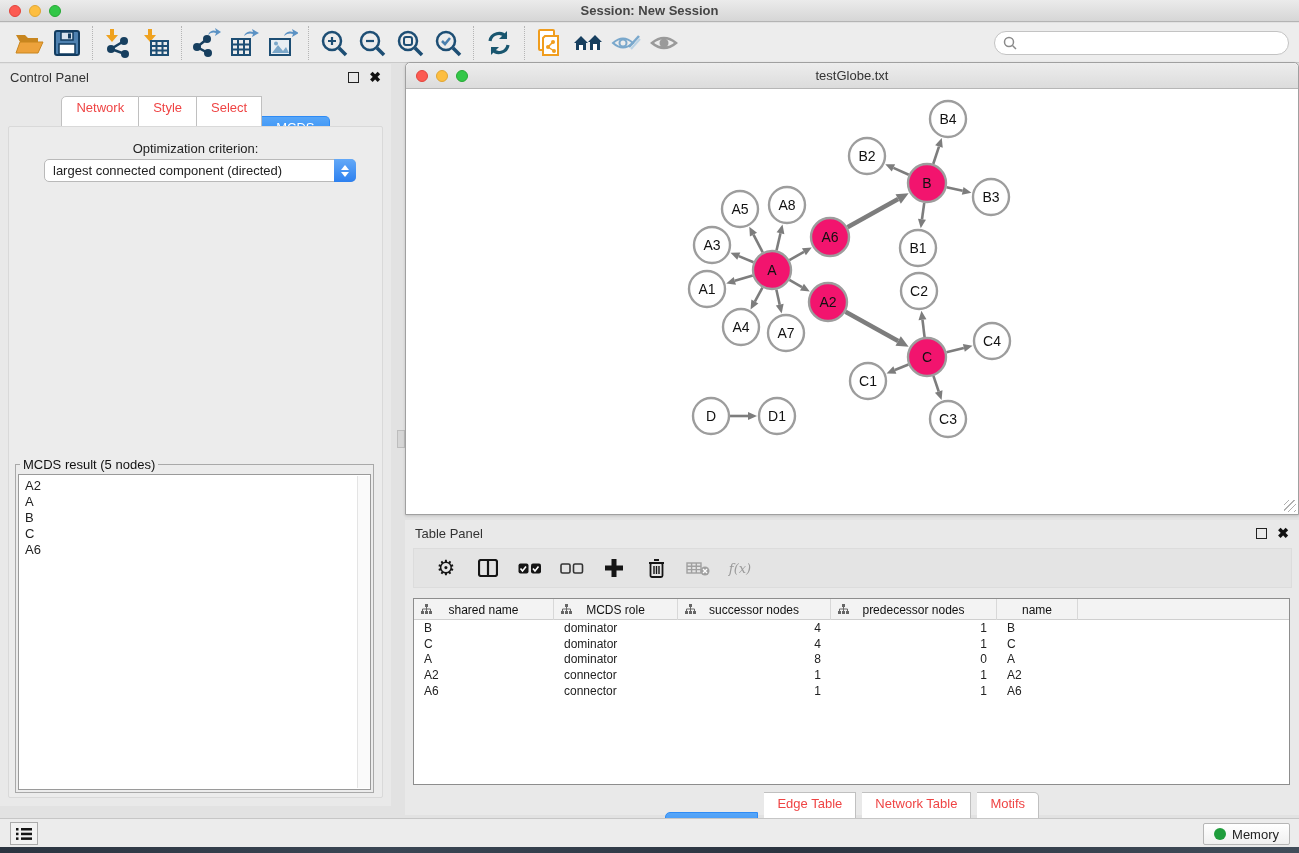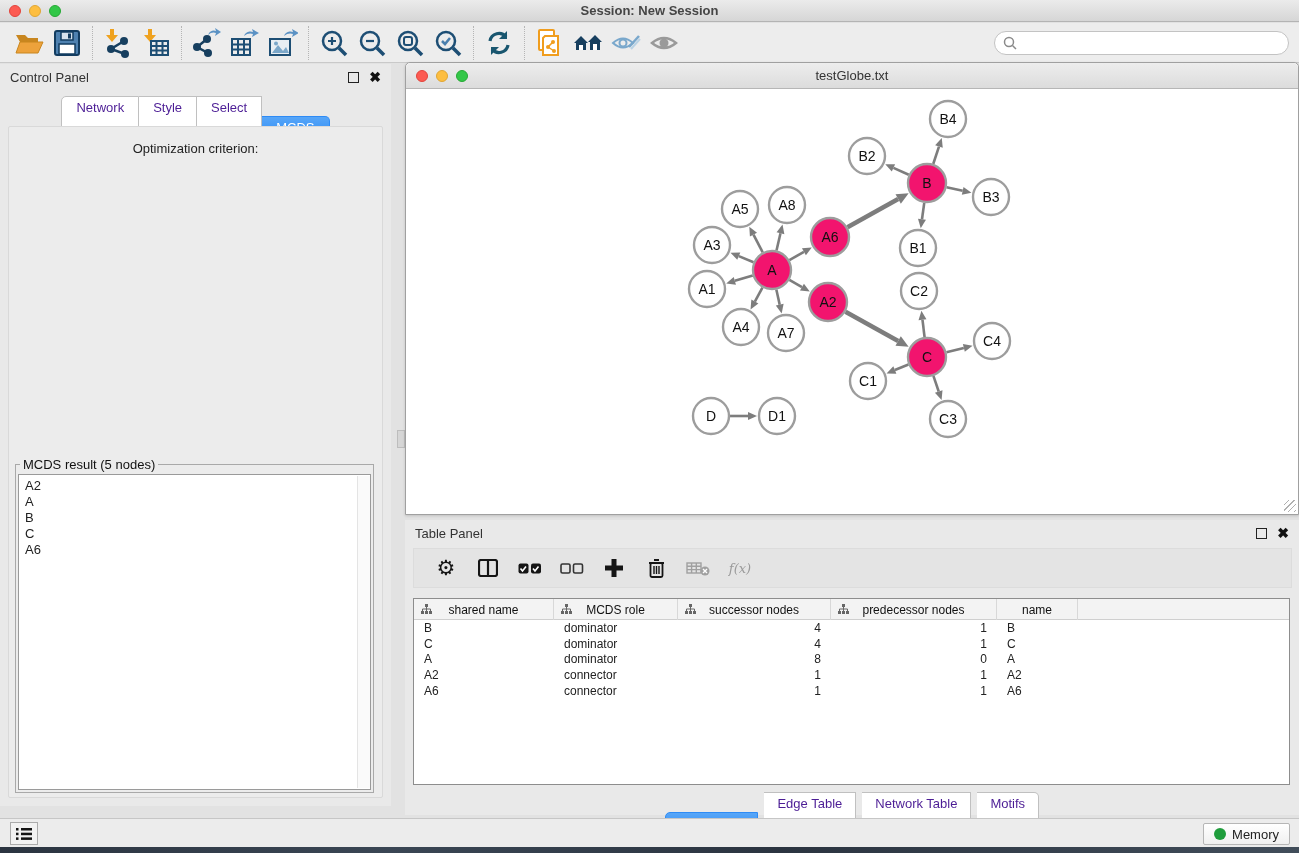--- a/index.html
+++ b/index.html
@@ -27,21 +27,21 @@
   .searchbox input { border:none; outline:none; flex:1; font-size:13px; background:transparent; font-family:"Liberation Sans",sans-serif; }
 
   
   .control-panel { position:absolute; left:0; top:64px; width:391px; height:742px; background:#e9e9e9; }
   .panel-header { height:26px; display:flex; align-items:center; padding:0 10px; }
   .panel-header .ph-title { font-size:13px; color:#333; }
   .panel-header .ph-btns { margin-left:auto; display:flex; gap:10px; align-items:center; }
   .float-btn { width:11px; height:11px; border:1.5px solid #222; background:transparent; }
   .close-x { font-size:14px; font-weight:bold; color:#111; line-height:11px; }
   .cp-tabs { display:flex; justify-content:center; margin-top:6px; }
-  .seg-tab { background:#fff; border:1px solid #c0c0c0; border-left:none; padding:3px 14px; font-size:13px; color:#4c1d95; }
+  .seg-tab { background:#fff; border:1px solid #c0c0c0; border-left:none; padding:3px 14px; font-size:13px; color:#ef4444; }
   .seg-tab:first-child { border-left:1px solid #c0c0c0; border-radius:5px 0 0 5px; }
   .seg-tab:last-child { border-radius:0 5px 5px 0; }
   .seg-tab.active { background:linear-gradient(#57a6f8,#2e8bf5); color:#fff; border-color:#2e8bf5;margin-top:20px; }
   .cp-body { position:absolute; left:8px; right:8px; top:62px; bottom:8px; background:#ececec;
     border:1px solid #d9d9d9; border-radius:2px; }
   .opt-label { text-align:center; margin-top:14px; font-size:13px; }
   .dropdown { position:absolute; left:35px; top:32px; width:312px; height:23px; background:#fff;
     border:1px solid #b9b9b9; border-radius:5px; display:flex; align-items:center; }
   .dropdown .dd-text { flex:1; padding-left:8px; font-size:13px; white-space:nowrap; overflow:hidden; }
   .dd-stepper { width:22px; height:23px; margin:-1px; border-radius:0 5px 5px 0;
@@ -260,20 +260,27 @@
     </span>
   </div>
   <div class="cp-tabs">
     <div class="seg-tab">Network</div>
     <div class="seg-tab">Style</div>
     <div class="seg-tab">Select</div>
     <div class="seg-tab active">MCDS</div>
   </div>
   <div class="cp-body">
     <div class="opt-label">Optimization criterion:</div>
+    <div class="dropdown">
+      <span class="dd-text">largest connected component (directed)</span>
+      <span class="dd-stepper">
+        <span class="dd-up"></span>
+          <span class="dd-down"></span>
+      </span>
+    </div>
     <fieldset class="result-fieldset">
       <legend>MCDS result (5 nodes)</legend>
       <div class="result-list">
         <div class="result-scroll"></div>
       <div>A2</div>
           <div>A</div>
           <div>B</div>
           <div>C</div>
           <div>A6</div>
         </div>

